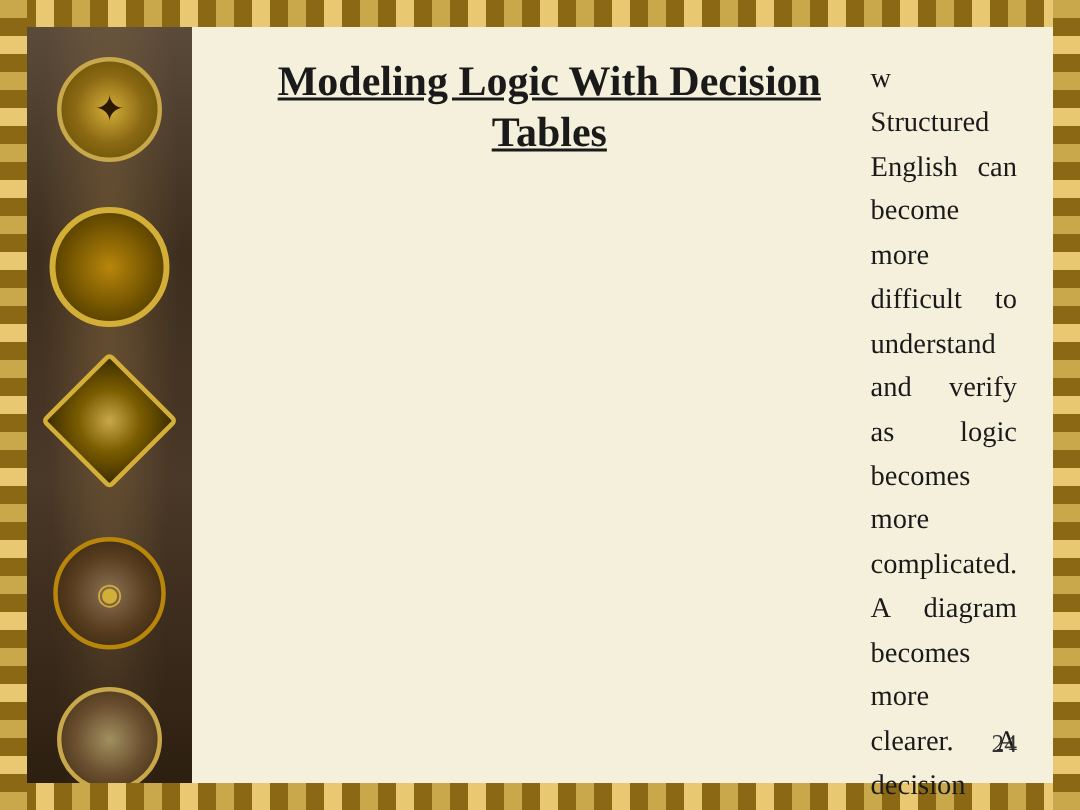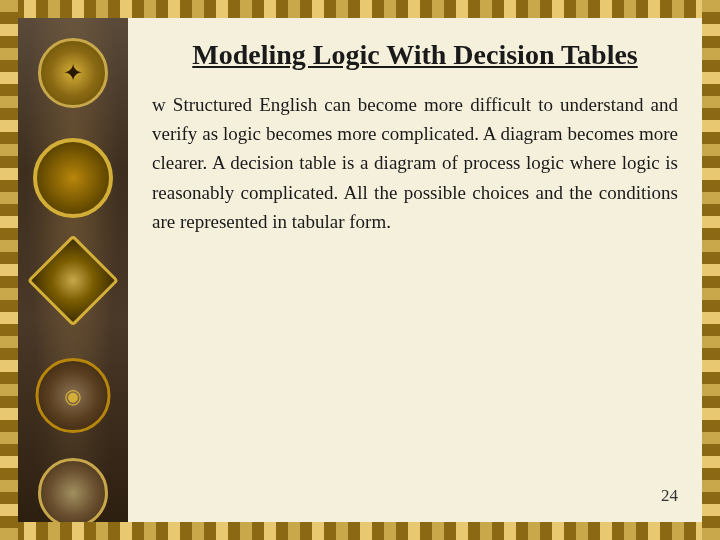--- a/index.html
+++ b/index.html
@@ -171,21 +171,21 @@
     .content-area {
       position: absolute;
       left: 128px;
       top: 18px;
       right: 18px;
       bottom: 18px;
       background-color: #f5f0dc;
       z-index: 2;
       padding: 20px 24px 16px 24px;
       display: flex;
-      flex-direction: column;
+      flex-direction: row;
     }
 
     .slide-title {
       text-align: center;
       margin-bottom: 18px;
     }
 
     .slide-title h1 {
       font-size: 28px;
       font-weight: bold;

